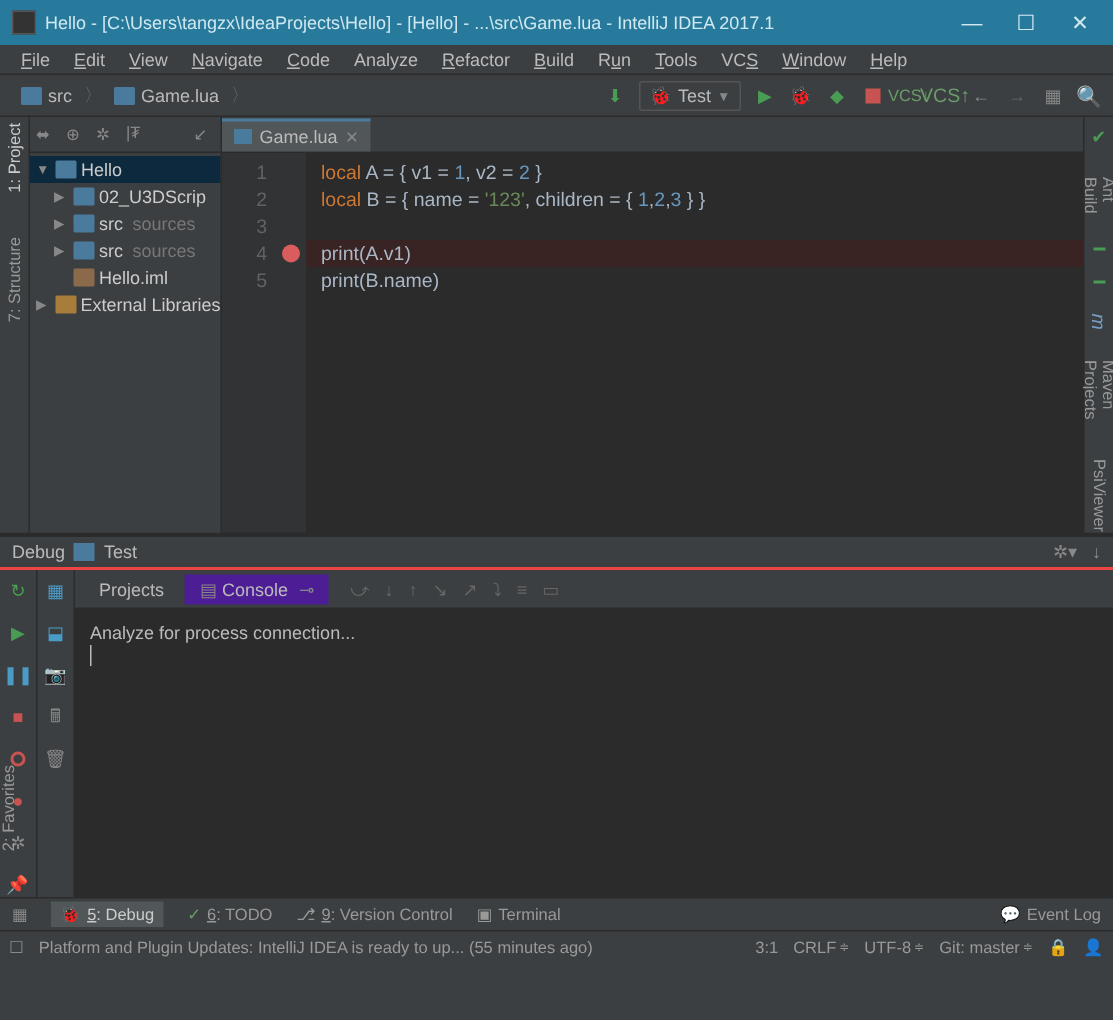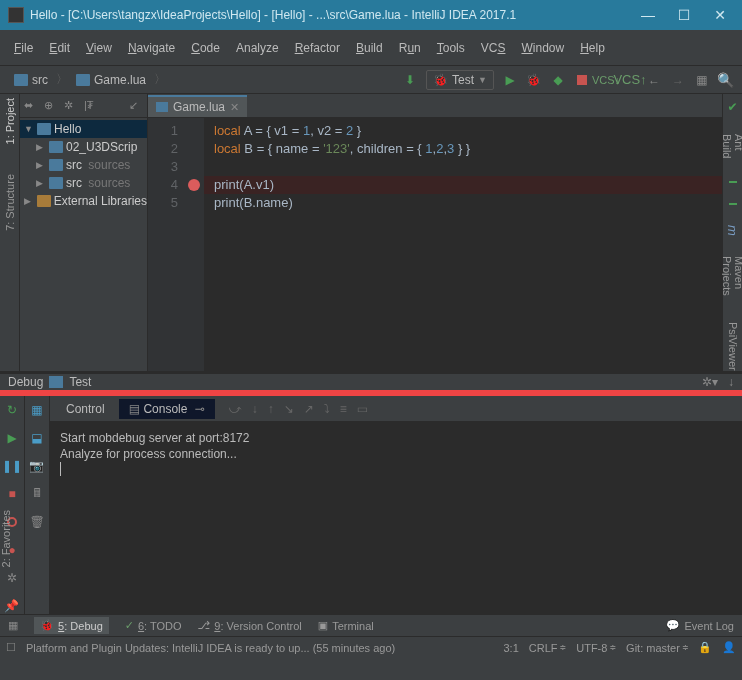--- a/index.html
+++ b/index.html
@@ -2,21 +2,21 @@
 <html><head>
 <meta charset="utf-8">
 <style>
 * { margin: 0; padding: 0; box-sizing: border-box; font-family: "Segoe UI", Arial, sans-serif; }
 body { width: 742px; height: 680px; background: #3c3f41; color: #bbbbbb; font-size: 12px; overflow: hidden; }
 .titlebar { height: 30px; background: #287a9c; display: flex; align-items: center; padding: 0 8px; color: #d0e8f0; }
 .titlebar .icon-box { width: 16px; height: 16px; background: #333; margin-right: 6px; border: 1px solid #555; }
 .titlebar .title { flex: 1; font-size: 12px; white-space: nowrap; overflow: hidden; }
 .titlebar .win-controls { display: flex; gap: 24px; margin-right: 8px; }
 .titlebar .win-btn { width: 12px; height: 12px; display: flex; align-items: center; justify-content: center; cursor: pointer; font-size: 14px; }
-.menubar { height: 36px; background: #3c3f41; display: flex; align-items: center; padding: 0 8px; gap: 4px; border-bottom: 1px solid #2b2b2b; }
+.menubar { height: 20px; background: #3c3f41; display: flex; align-items: center; padding: 0 8px; gap: 4px; border-bottom: 1px solid #2b2b2b; }
 .menubar span { padding: 2px 6px; cursor: pointer; }
 .menubar span u { text-decoration: underline; }
 .navbar { height: 28px; background: #3c3f41; display: flex; align-items: center; padding: 0 8px; border-bottom: 1px solid #2b2b2b; }
 .crumb { display: flex; align-items: center; gap: 4px; padding: 2px 6px; }
 .crumb-icon { width: 14px; height: 12px; background: #4a7a9c; border-radius: 1px; }
 .crumb-sep { color: #666; margin: 0 2px; }
 .toolbar-right { margin-left: auto; display: flex; align-items: center; gap: 8px; }
 .tb-icon { width: 16px; height: 16px; display: inline-flex; align-items: center; justify-content: center; cursor: pointer; }
 .run-config { display: flex; align-items: center; gap: 4px; padding: 2px 6px; background: #3c3f41; border: 1px solid #555; border-radius: 2px; }
 .play-icon { color: #499c54; }
@@ -56,42 +56,42 @@
 .var { color: #a9b7c6; }
 .num { color: #6897bb; }
 .str { color: #6a8759; }
 .fn { color: #a9b7c6; }
 .right-tools { width: 20px; background: #3c3f41; border-left: 1px solid #2b2b2b; display: flex; flex-direction: column; align-items: center; padding-top: 6px; gap: 20px; }
 .marker { width: 8px; height: 3px; background: #499c54; }
 .rvlabel { writing-mode: vertical-rl; font-size: 11px; color: #999; cursor: pointer; }
 .m-italic { font-style: italic; color: #7a9ec5; font-size: 13px; }
 
 .debug-panel { height: 243px; border-top: 3px solid #2b2b2b; background: #3c3f41; display: flex; flex-direction: column; }
-.debug-head { height: 24px; display: flex; align-items: center; padding: 0 8px; gap: 6px; border-bottom: 6px solid #ef4444; }
+.debug-head { height: 24px; display: flex; align-items: center; padding: 0 8px; gap: 6px; border-bottom: 2px solid #ef4444; }
 .dh-icon { width: 14px; height: 12px; background: #4a7a9c; }
 .dh-right { margin-left: auto; display: flex; gap: 10px; color: #888; }
 .debug-body { flex: 1; display: flex; }
 .debug-left { width: 50px; display: flex; }
 .dcol { width: 25px; display: flex; flex-direction: column; align-items: center; padding-top: 6px; gap: 12px; border-right: 1px solid #2b2b2b; }
 .di { width: 16px; height: 16px; display: flex; align-items: center; justify-content: center; font-size: 12px; cursor: pointer; }
 .di.play { color: #499c54; }
 .di.pause { color: #4a9cc7; }
 .di.stop { color: #c75450; }
 .di.rec { color: #c75450; }
 .di.rec-o { width: 10px; height: 10px; border: 2px solid #c75450; border-radius: 50%; }
 .di.gear { color: #888; }
 .di.pin { color: #888; }
 .di.cam { color: #888; }
 .di.calc { color: #888; }
 .di.trash { color: #888; }
 .di.layers { color: #4a9cc7; }
 .debug-main { flex: 1; display: flex; flex-direction: column; }
 .debug-tabs { height: 26px; display: flex; align-items: center; padding: 0 6px; gap: 4px; border-bottom: 1px solid #2b2b2b; }
 .dtab { padding: 3px 10px; cursor: pointer; }
-.dtab.active { background: #0f172a; }
+.dtab.active { background: #4c1d95; }
 .dtab-icons { display: flex; gap: 10px; margin-left: 10px; color: #666; }
 .console { flex: 1; background: #2b2b2b; padding: 8px 10px; font-family: "SimSun", "Consolas", monospace; font-size: 12px; color: #bbb; line-height: 16px; }
 .caret-line { display: flex; align-items: center; }
 .caret-blink { width: 1px; height: 14px; background: #bbb; }
 
 .bottom-tabs { height: 22px; background: #3c3f41; border-top: 1px solid #2b2b2b; display: flex; align-items: center; padding: 0 8px; gap: 16px; font-size: 11px; }
 .btab { display: flex; align-items: center; gap: 4px; cursor: pointer; color: #999; }
 .btab.active { background: #515658; padding: 2px 6px; color: #ccc; }
 .btab-right { margin-left: auto; }
 
@@ -194,20 +194,25 @@
             <div class="tree-icon"></div>
             <span class="tree-label">src</span>
             <span class="tree-label dim">&nbsp;sources</span>
           </div>
           <div class="tree-row" style="padding-left: 16px;">
             <span class="tree-arrow">▶</span>
             <div class="tree-icon"></div>
             <span class="tree-label">src</span>
             <span class="tree-label dim">&nbsp;sources</span>
           </div>
+          <div class="tree-row" style="padding-left: 16px;">
+            <span class="tree-arrow"></span>
+            <div class="tree-icon file"></div>
+            <span class="tree-label">Hello.iml</span>
+          </div>
         </div>
       <div class="tree-row">
         <span class="tree-arrow">▶</span>
         <div class="tree-icon lib" style="background:#a87c3a"></div>
         <span class="tree-label">External Libraries</span>
       </div>
     </div>
   </div>
 
   <div class="editor-area">
@@ -271,39 +276,38 @@
       <div class="dcol">
         <span class="di layers">▦</span>
         <span class="di layers">⬓</span>
         <span class="di cam">📷</span>
         <span class="di calc">🖩</span>
         <span class="di trash">🗑</span>
       </div>
     </div>
     <div class="debug-main">
       <div class="debug-tabs">
-        <div class="dtab">Control</div>
+        <div class="dtab">Projects</div>
         <div class="dtab active">
           <span style="color:#888">▤</span>
           <span>Console</span>
           <span style="color:#888;margin-left:4px">⊸</span>
         </div>
         <div class="dtab-icons">
           <span>⤻</span>
           <span>↓</span>
           <span>↑</span>
           <span>↘</span>
           <span>↗</span>
           <span>⤵</span>
           <span>≡</span>
           <span>▭</span>
         </div>
       </div>
       <div class="console" id="console">
-          <div>Start mobdebug server at port:8172</div>
           <div>Analyze for process connection...</div>
           <div class="caret-line">
             <div class="caret-blink"></div>
           </div>
         </div>
     </div>
   </div>
 </div>
 
 <div style="position:absolute;left:0;top:510px;width:20px">

